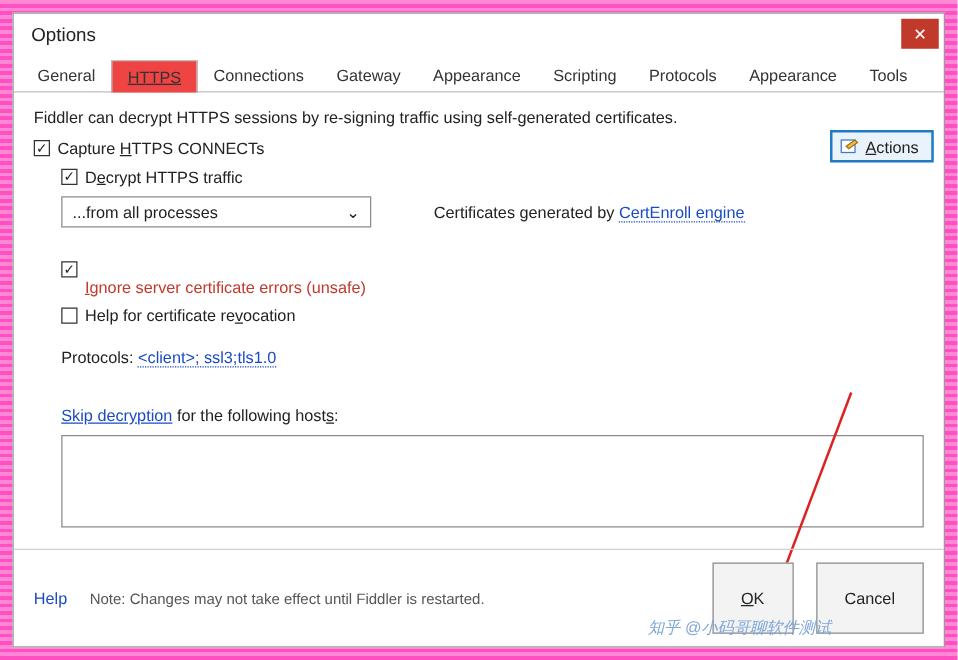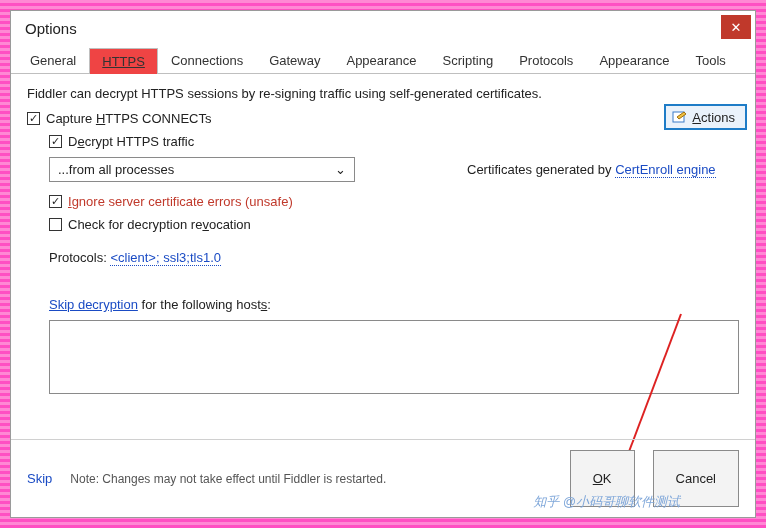--- a/index.html
+++ b/index.html
@@ -91,30 +91,30 @@
     cursor: pointer;
   }
   .actions-icon {
     width: 16px; height: 16px;
     display:inline-block;
   }
   .sub { margin-left: 22px; }
   .combo {
     border: 1px solid #8a8a8a;
     padding: 4px 8px;
-    width: 306px;
+    width: 248px;
     display: flex;
     justify-content: space-between;
     align-items: center;
     background: #fff;
     cursor: pointer;
   }
-  .certgen { margin-left: 112px; font-size: 13px; }
+  .certgen { margin-left: 50px; font-size: 13px; }
   .link { color: #1a4bc4; }
-  .unsafe { color: #c0392b; }
+  .unsafe { color: #c0392b; margin-top: 28px; }
   .protocols { margin-top: 18px; }
   .underline { text-decoration: underline; }
   .dotted-underline { border-bottom: 1px dotted #1a4bc4; }
   .hosts-box {
     margin-top: 8px;
     border: 1px solid #8a8a8a;
     height: 74px;
     width: 100%;
     background: #fff;
   }
@@ -130,21 +130,21 @@
   .note { color: #555; font-size: 12px; flex: 1; }
   .btn {
     border: 1px solid #8a8a8a;
     padding: 20px 22px;
     background: #f3f3f3;
     cursor: pointer;
     font-size: 13px;
   }
   .watermark {
     position: absolute;
-    right: 75px;
+    right: 90px;
     bottom: 6px;
     color: #7ea6d9;
     font-size: 13px;
     font-style: italic;
     pointer-events: none;
   }
   .u { text-decoration: underline; }
   .arrow {
     position: absolute;
     pointer-events: none;
@@ -214,21 +214,21 @@
       <div class="row">
         <span class="chk">✓</span>
         <span class="unsafe">
           <span></span><span class="u">I</span><span>gnore server certificate errors (unsafe)</span>
         </span>
       </div>
 
       <div class="row">
         <span class="chk"></span>
         <span>
-          <span>Check for decryption re</span><span class="u">v</span><span>ocation</span>
+          <span>Help for certificate re</span><span class="u">v</span><span>ocation</span>
         </span>
       </div>
 
       <div class="protocols">
         <span>Protocols: </span>
         <span class="link dotted-underline">&lt;client&gt;; ssl3;tls1.0</span>
       </div>
 
       <div style="margin-top:32px;">
         <span class="link underline">Skip decryption</span>
@@ -243,19 +243,19 @@
       <defs>
           <marker id="ah" markerWidth="8" markerHeight="8" refX="6" refY="3" orient="auto">
             <path d="M0,0 L7,3 L0,6 Z" fill="#d22"></path>
           </marker>
         </defs>
       <line x1="670" y1="240" x2="605" y2="412" stroke="#d22" stroke-width="2" marker-end="url(#ah)"></line>
     </svg>
   </div>
 
   <div class="footer">
-    <span class="help">Skip</span>
+    <span class="help">Help</span>
     <span class="note">Note: Changes may not take effect until Fiddler is restarted.</span>
     <div class="btn"><span class="u">O</span><span>K</span></div>
     <div class="btn">Cancel</div>
     <div class="watermark">知乎 @小码哥聊软件测试</div>
   </div>
 </div>
 
 </body></html>

